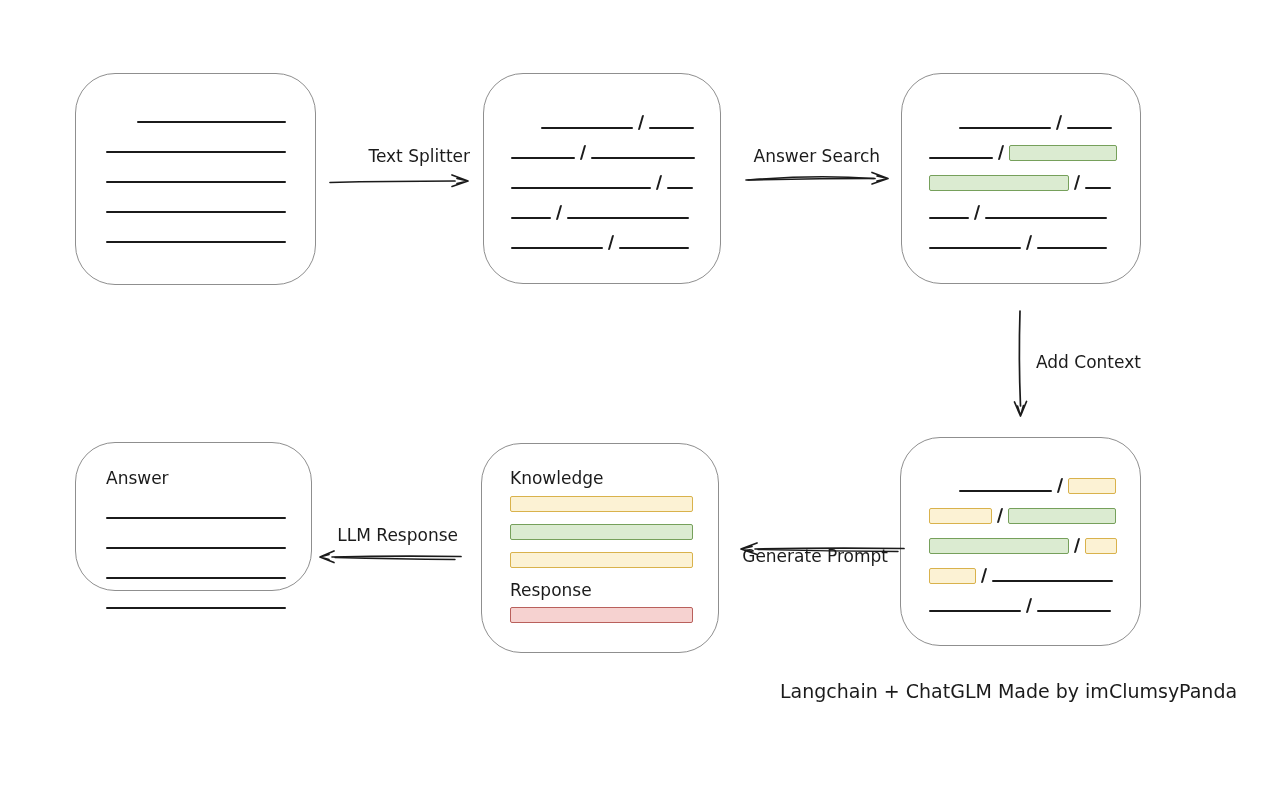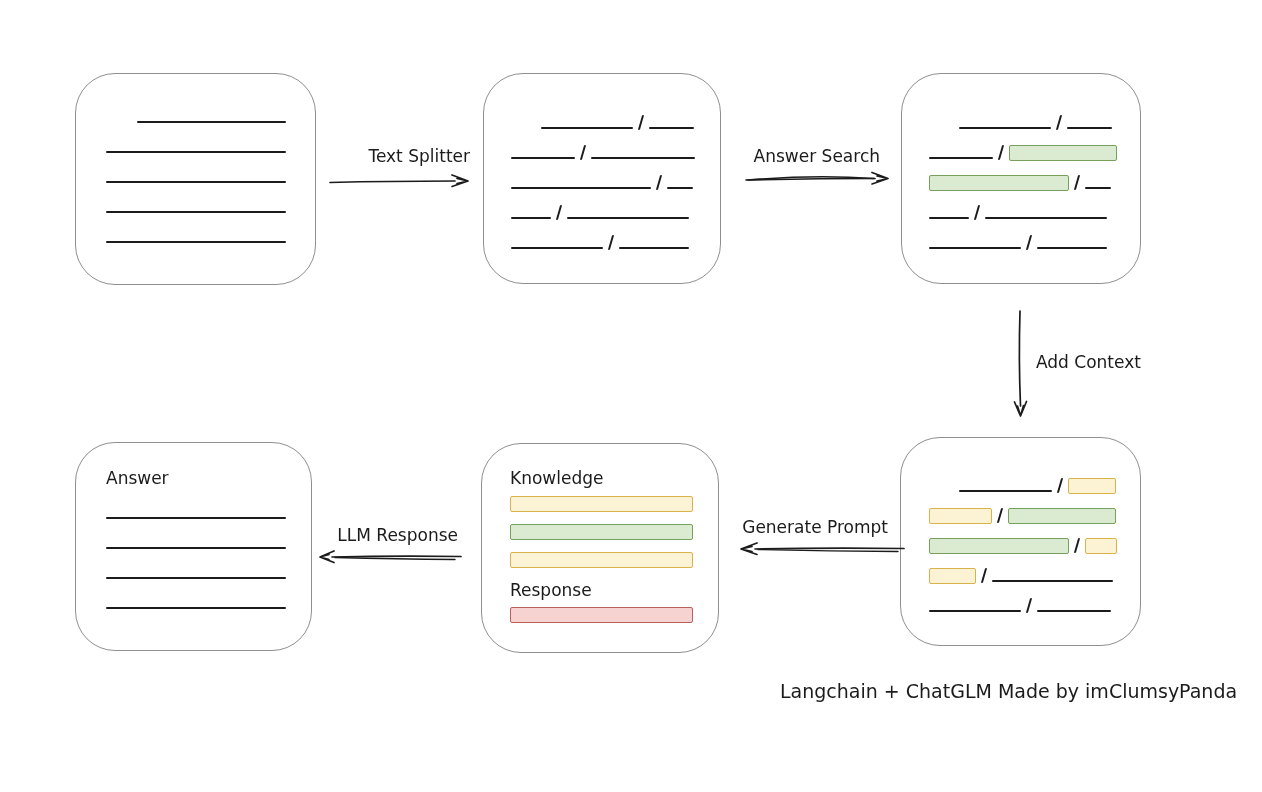--- a/index.html
+++ b/index.html
@@ -18,21 +18,21 @@
     background:#ffffff;
     border:1.6px solid var(--box-border);
     border-radius:40px;
     box-sizing:border-box;
   }
   #box-source {left:75px;  top:73px;  width:241px; height:212px; padding:21px 0 0 30px;}
   #box-chunks {left:483px; top:73px;  width:238px; height:211px; padding:27px 0 0 27px;}
   #box-vector {left:901px; top:73px;  width:240px; height:211px; padding:27px 0 0 27px;}
   #box-context{left:900px; top:437px; width:241px; height:209px; padding:26px 0 0 28px;}
   #box-prompt {left:481px; top:443px; width:238px; height:210px; padding:24px 0 0 28px;}
-  #box-answer {left:75px;  top:442px; width:237px; height:209px; padding:25px 0 0 30px;}
+  #box-answer {left:75px;  top:442px; width:237px; height:149px; padding:25px 0 0 30px;}
 
   .seg-row{display:flex;align-items:flex-end;height:30px;}
   .seg{display:inline-block;flex:0 0 auto;}
   .seg-line{height:2px;background:var(--line);border-radius:1px;margin-bottom:2px;}
   .seg-gap{height:1px;}
   .seg-slash{width:2.4px;height:15px;background:var(--line);border-radius:1px;
              transform:skewX(-16deg);margin:0 7px 1px 7px;}
   .seg-green{height:16px;box-sizing:border-box;background:var(--green-fill);
              border:1.5px solid var(--green-stroke);border-radius:2px;}
   .seg-yellow{height:16px;box-sizing:border-box;background:var(--yellow-fill);
@@ -217,21 +217,21 @@
   </div>
 
   <div class="arrow-label" style="left:1036px;top:352px;text-align:right;">Add Context</div>
   <div class="arrow" style="left:1007px;top:309px;">
     <svg width="28" height="112" viewBox="0 0 28 112">
       <path d="M13 2 Q 11.5 50, 13.5 97" fill="none" stroke="#1b1b1b" stroke-width="1.7" stroke-linecap="round"></path>
       <path d="M7.5 93 L13.5 107 L19.5 92.5 M10.5 97 L13.5 107 L16.5 96.5" fill="none" stroke="#1b1b1b" stroke-width="1.7" stroke-linejoin="round" stroke-linecap="round"></path>
     </svg>
   </div>
 
-  <div class="arrow-label" style="left:738px;top:517px;width:150px;">Generate Prompt</div>
+  <div class="arrow-label" style="left:738px;top:546px;width:150px;">Generate Prompt</div>
   <div class="arrow" style="left:738px;top:539px;">
     <svg width="168" height="20" viewBox="0 0 168 20">
       <path d="M166 9.5 Q 90 8.5, 17 10" fill="none" stroke="#1b1b1b" stroke-width="1.7" stroke-linecap="round"></path>
       <path d="M160 12.5 Q 90 12, 20 10.5" fill="none" stroke="#1b1b1b" stroke-width="1.4" stroke-linecap="round"></path>
       <path d="M19 4 L3 10 L19 15.5 M14 7.5 L3 10 L14 12.5" fill="none" stroke="#1b1b1b" stroke-width="1.7" stroke-linejoin="round" stroke-linecap="round"></path>
     </svg>
   </div>
 
   <div class="arrow-label" style="left:322px;top:525px;width:136px;">LLM Response</div>
   <div class="arrow" style="left:317px;top:547px;">

